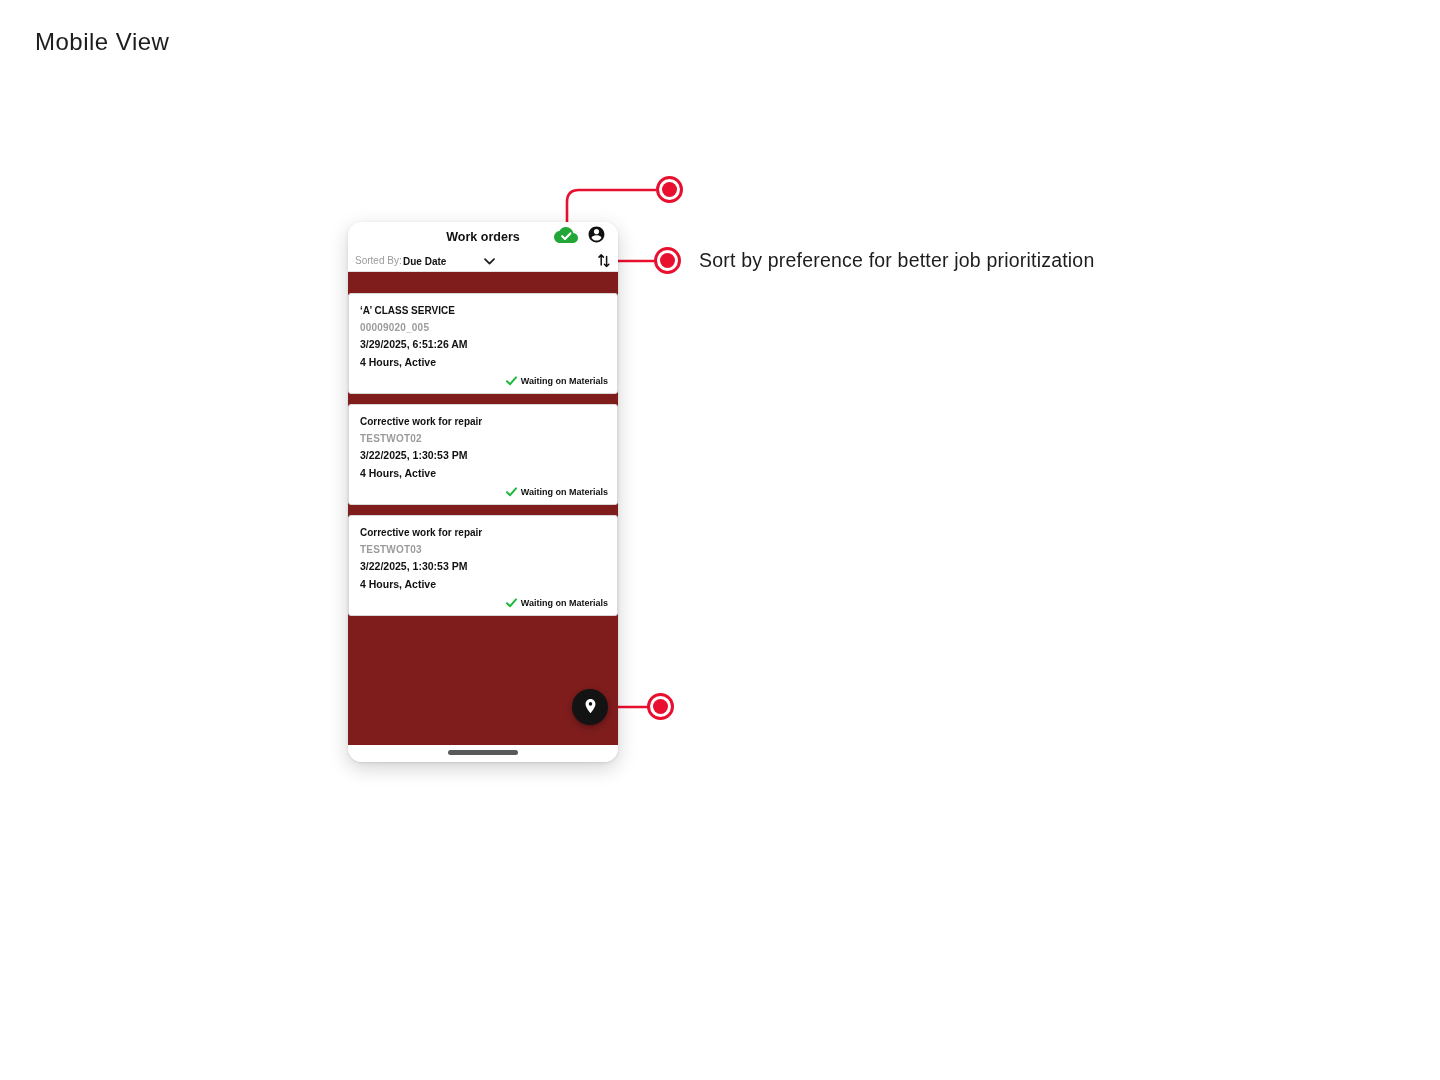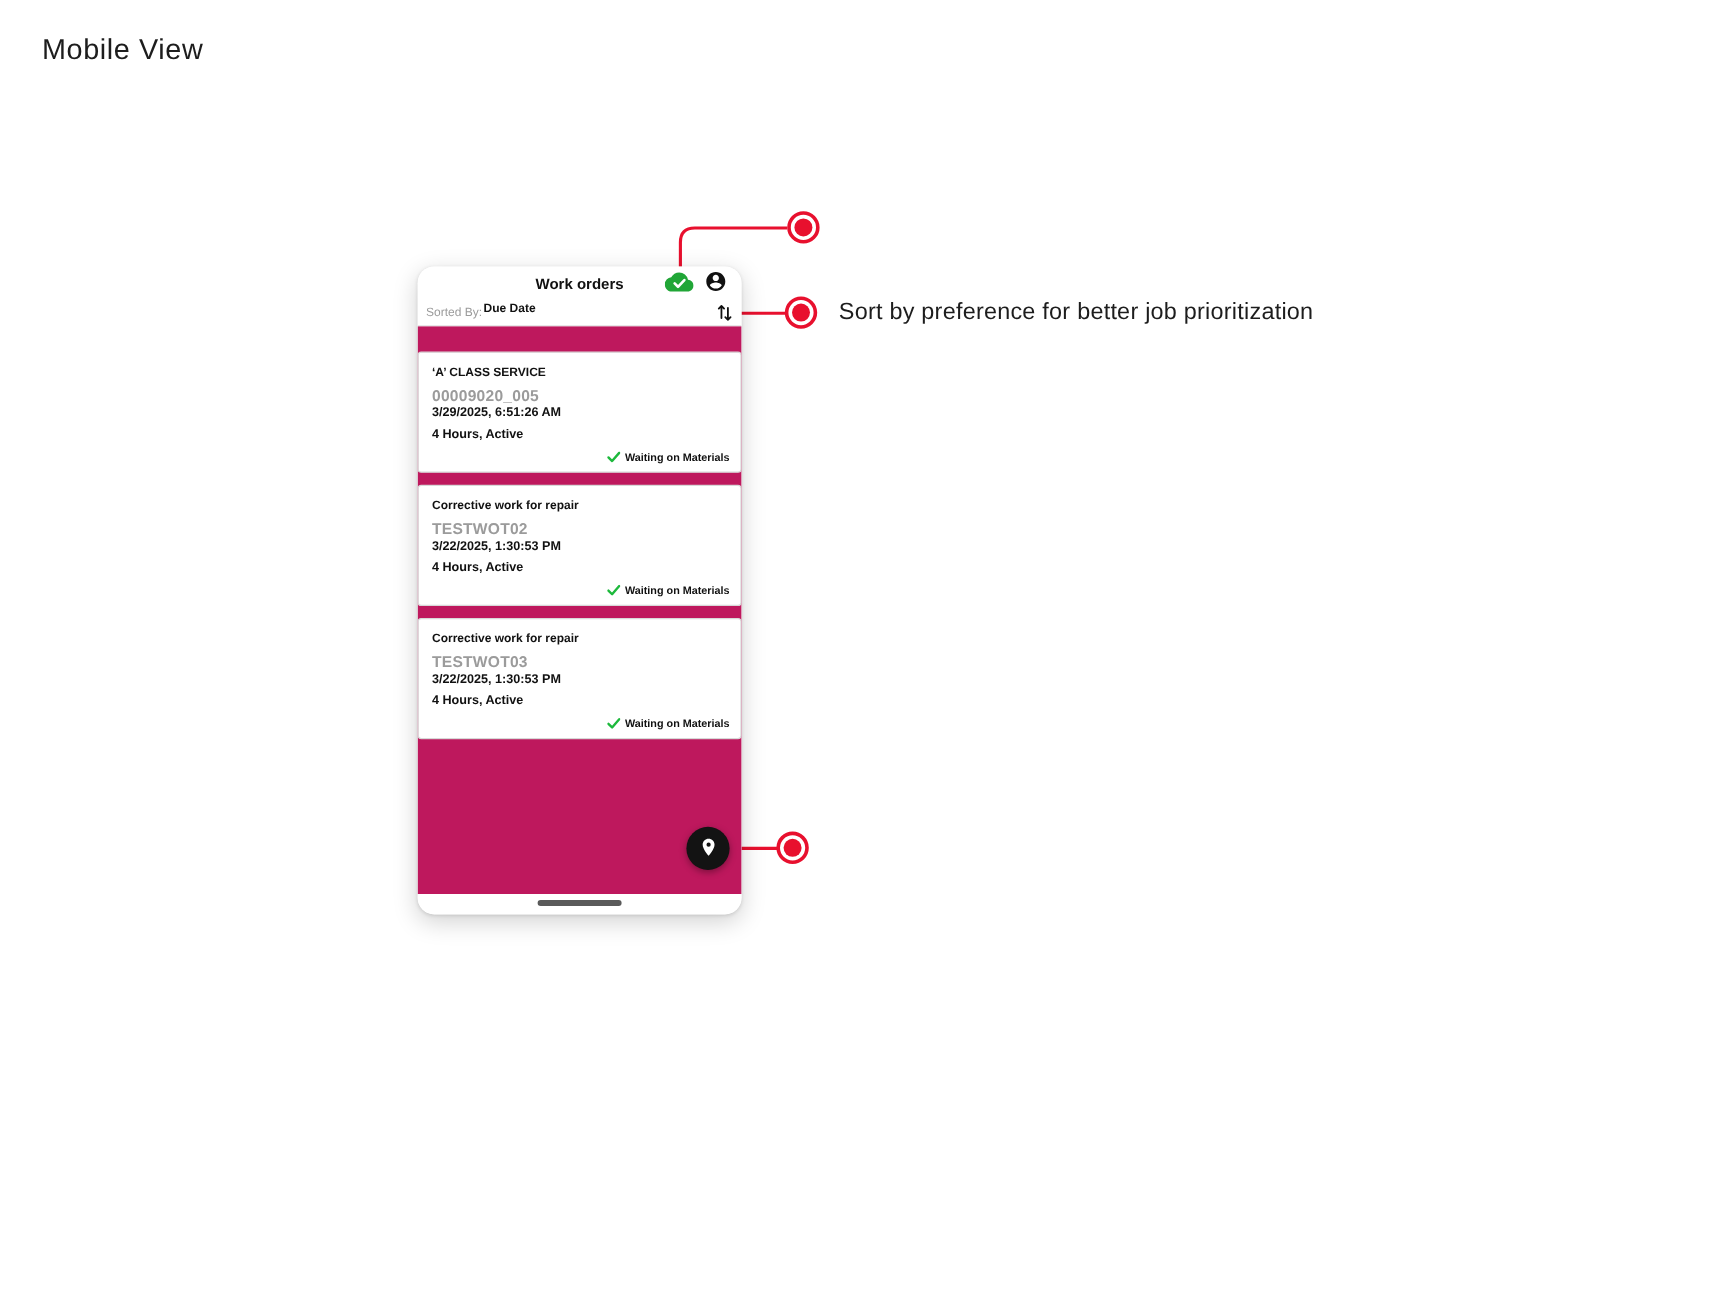--- a/index.html
+++ b/index.html
@@ -12,30 +12,30 @@
   
   .phone { position:absolute; left:348px; top:222px; width:270px; height:540px; background:#fff;
            border-radius:14px; box-shadow:0 6px 20px rgba(0,0,0,.18), 0 1px 3px rgba(0,0,0,.10); overflow:hidden; }
   .phone-header { position:absolute; left:0; top:0; width:100%; height:50px; background:#fff; border-bottom:1px solid #e2e2e2; }
   .ph-title { position:absolute; left:0; top:8px; width:100%; text-align:center; font-size:12.5px; font-weight:700; color:#111; }
   .icon-btn { position:absolute; display:flex; align-items:center; justify-content:center; cursor:pointer; background:none; border:none; }
   .sync-btn   { left:205px; top:5px; width:26px; height:20px; }
   .profile-btn{ left:238px; top:4px; width:20px; height:20px; }
   .sort-row { position:absolute; left:0; top:30px; width:100%; height:20px; }
   .sorted-by { position:absolute; left:7px; top:3px; font-size:10px; color:#9b9b9b; }
-  .sort-select { position:absolute; left:55px; top:0; height:18px; display:flex; align-items:center; gap:16px; cursor:pointer;flex-direction:column; }
+  .sort-select { position:absolute; left:55px; top:0; height:18px; display:flex; align-items:center; gap:16px; cursor:pointer; }
   .sort-value { font-size:10px; font-weight:700; color:#111; }
   .chev { margin-left:22px; display:flex; align-items:center; }
   .sort-icon-btn { right:6px; top:1px; width:16px; height:18px; }
 
-  .list-area { position:absolute; left:0; top:50px; width:100%; height:473px; background:#be185d; }
+  .list-area { position:absolute; left:0; top:50px; width:100%; height:473px; background:#7f1d1d; }
   .wo-card { position:absolute; left:0; width:270px; height:101px; background:#fff; border:1px solid #d8d8d8; border-radius:3px; cursor:pointer; }
   .wo-card.c0 { top:21px; } .wo-card.c1 { top:132px; } .wo-card.c2 { top:243px; }
   .wo-title { position:absolute; left:11px; top:11px; font-size:10px; font-weight:700; color:#111; }
-  .wo-id    { position:absolute; left:11px; top:28px; font-size:13px; font-weight:700; color:#9b9b9b; letter-spacing:.2px; }
+  .wo-id    { position:absolute; left:11px; top:28px; font-size:10px; font-weight:700; color:#9b9b9b; letter-spacing:.2px; }
   .wo-date  { position:absolute; left:11px; top:44px; font-size:10.5px; font-weight:700; color:#111; }
   .wo-dur   { position:absolute; left:11px; top:62px; font-size:10.5px; font-weight:700; color:#111; }
   .wo-status{ position:absolute; right:9px; bottom:7px; display:flex; align-items:center; gap:4px; }
   .wo-status span { font-size:9px; font-weight:700; color:#111; }
 
   .fab { position:absolute; left:224px; top:467px; width:36px; height:36px; border-radius:50%; background:#131313;
          display:flex; align-items:center; justify-content:center; box-shadow:0 2px 6px rgba(0,0,0,.35); cursor:pointer; border:none; }
 
   .bottom-strip { position:absolute; left:0; top:523px; width:100%; height:17px; background:#fff; }
   .home-indicator { position:absolute; left:100px; top:5px; width:70px; height:4.5px; border-radius:3px; background:#5a5a5a; cursor:pointer; }

